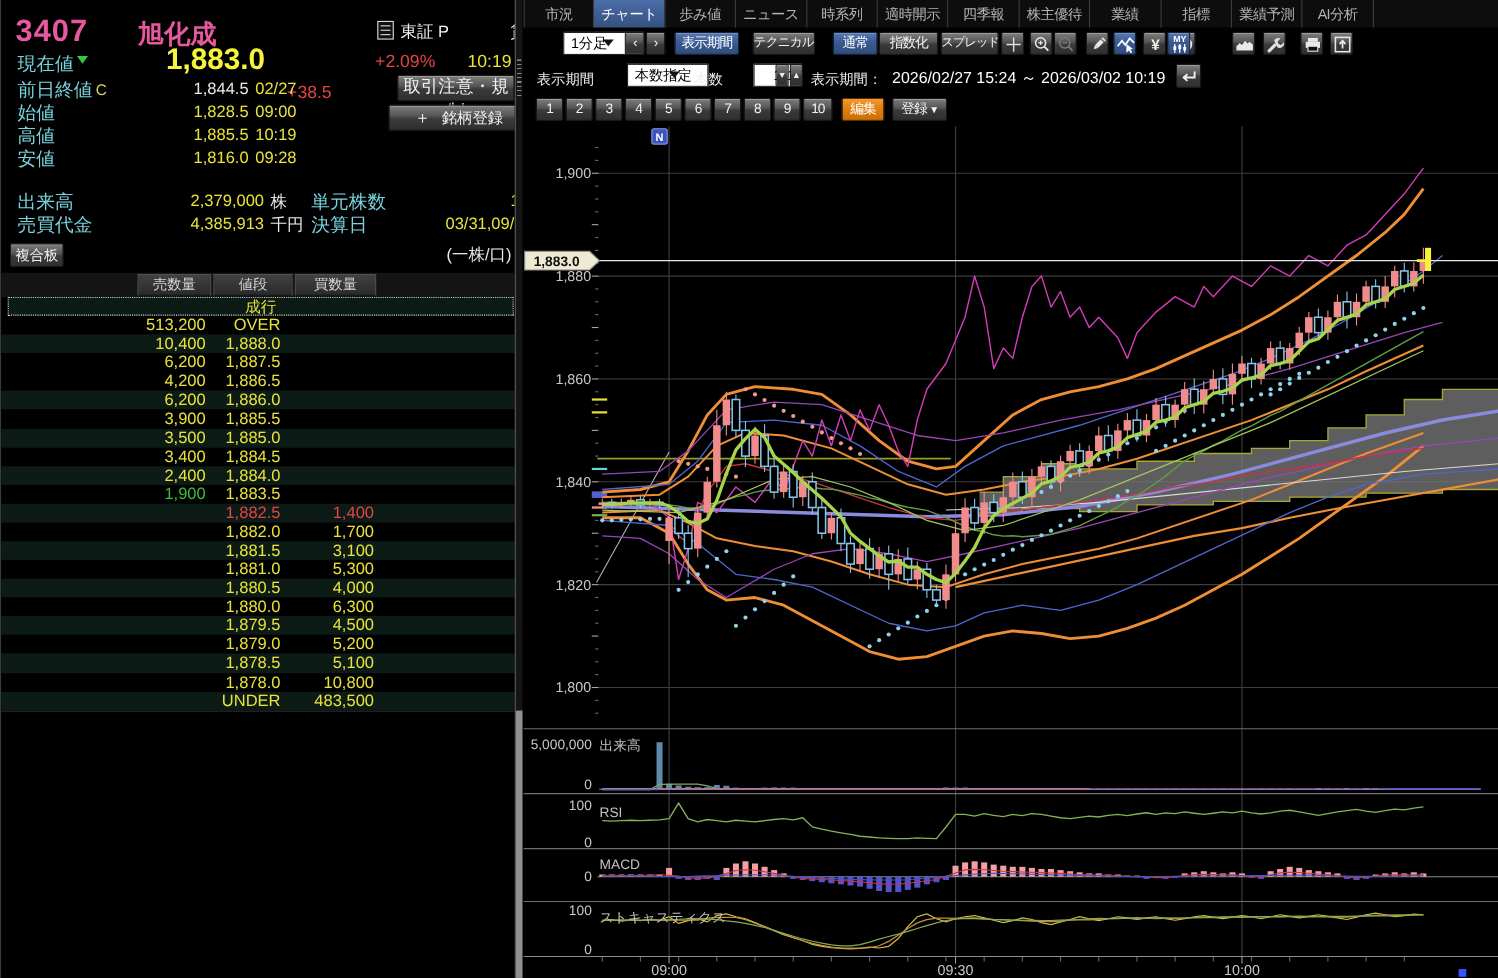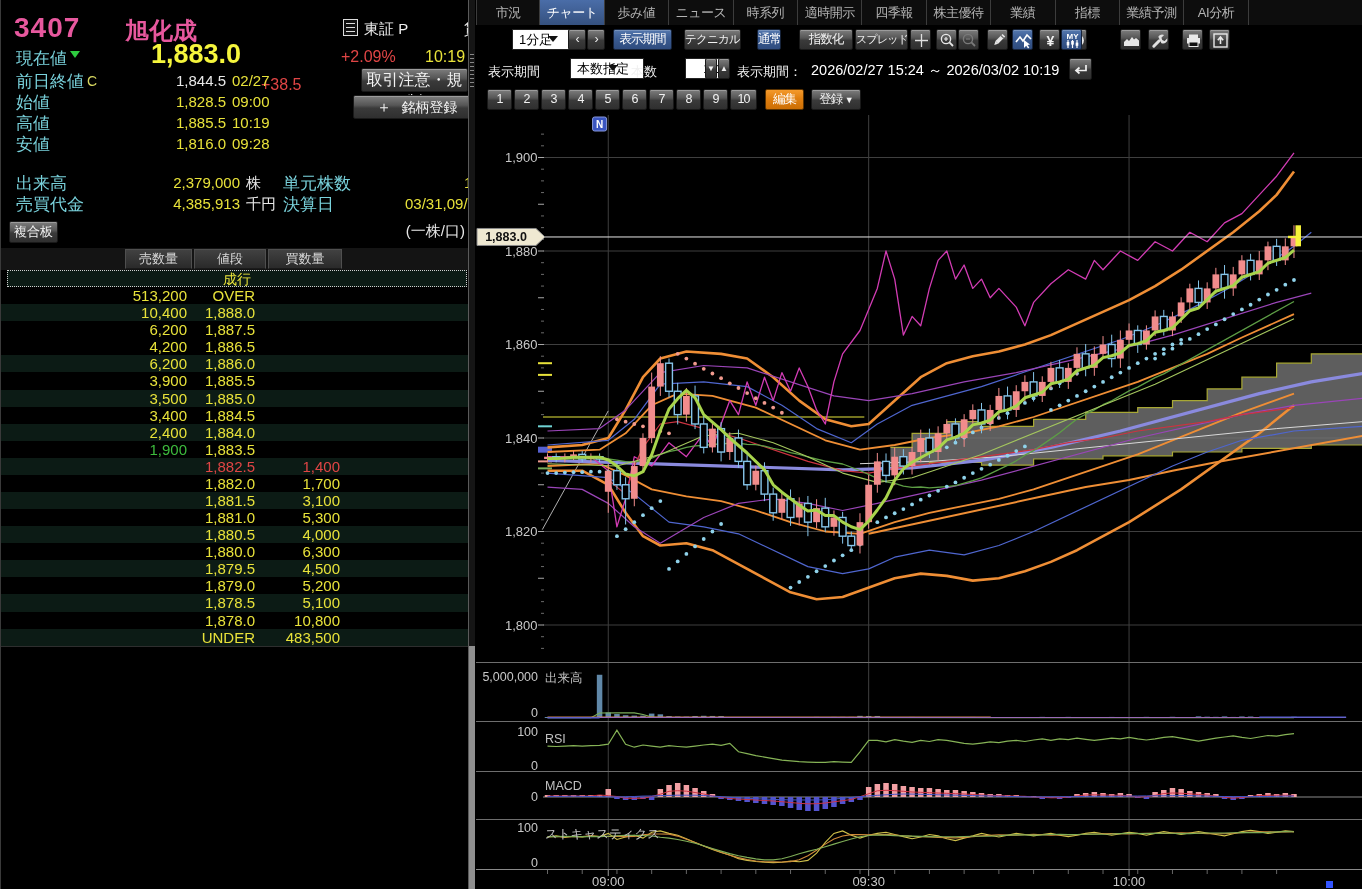--- a/index.html
+++ b/index.html
@@ -77,21 +77,21 @@
   .tbtn { position:absolute; top:2px; height:21px; font-size:12.5px; letter-spacing:-1px; line-height:19px; white-space:nowrap; overflow:hidden; }
   .blue { background:linear-gradient(#5578ae,#3a5b92 45%,#2f4c7e); border:1px solid #16233a; border-radius:2px; color:#fff; text-align:center; box-shadow:inset 0 1px 0 rgba(255,255,255,.2); }
   .orange { background:linear-gradient(#f49a2c,#e07f10 45%,#cc6f05); border:1px solid #5a3200; border-radius:2px; color:#fff; text-align:center; }
   select.ctrl, input.ctrl { position:absolute; top:2px; height:21px; border:1px solid #222; background:#fff; color:#000; font-size:13px; font-family:"Liberation Sans",sans-serif; border-radius:0;margin-left:24px; }
   #interval-select { left:13px; width:73px; padding-left:6px; appearance:none; background-image:linear-gradient(45deg,transparent 49%,transparent 50%); }
   .sel-arrow { position:absolute; pointer-events:none; width:0; height:0; border-left:5px solid transparent; border-right:5px solid transparent; border-top:6px solid #111; }
   #btn-prev { left:93px; width:18px; }
   #btn-next { left:112px; width:18px; }
   #btn-period { left:138px; width:59px; }
   #btn-technical { left:209px; width:57px; font-size:11.5px; letter-spacing:-0.8px; }
-  #btn-normal { left:282px; width:24px; }
+  #btn-normal { left:282px; width:41px; }
   #btn-indexed { left:324px; width:54px; }
   #btn-spread { left:380px; width:53px; font-size:11px; letter-spacing:-0.8px; }
   .icon-btn { position:absolute; top:2px; width:21px; height:21px; }
   .icon-btn svg { position:absolute; left:0; top:0; }
   .lbl-w { position:absolute; font-size:13px; color:#f0f0f0; top:7px; }
   #mode-select { left:71px; width:74px; padding-left:6px; appearance:none; }
   #count-input { left:186px; width:44px; text-align:right; padding-right:5px; }
   .spin { position:absolute; top:2px; height:21px; font-size:8px; line-height:19px; color:#eee; }
   #spin-down { left:230px; width:12px; }
   #spin-up { left:243px; width:12px; }

